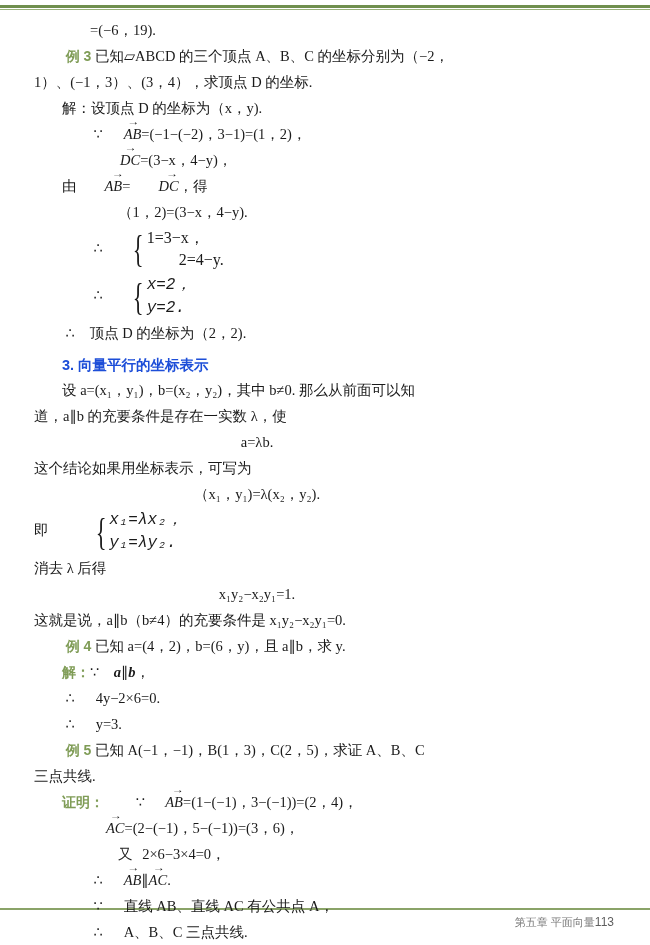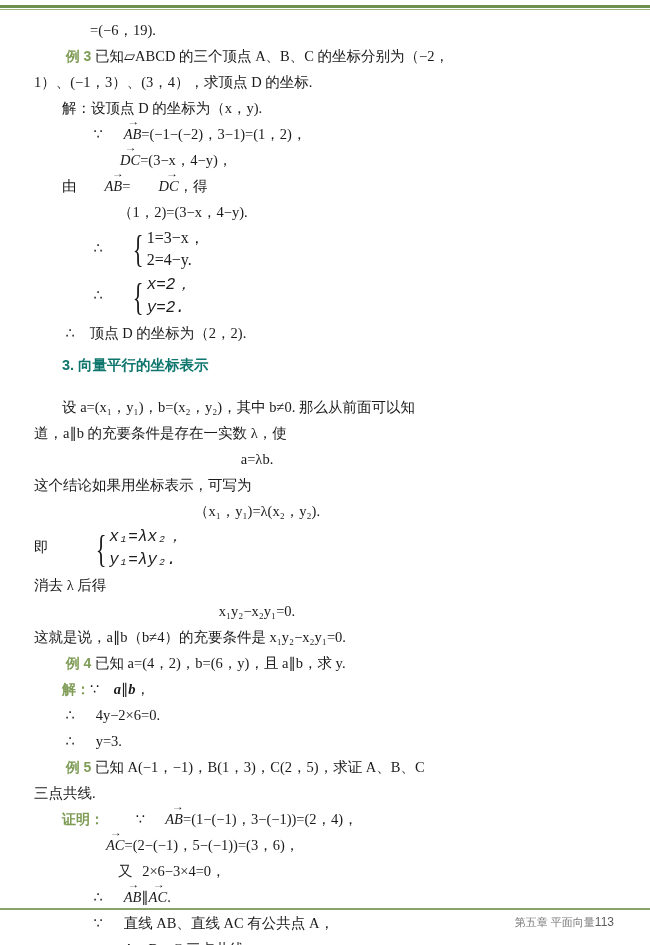--- a/index.html
+++ b/index.html
@@ -58,26 +58,26 @@
   .indent3 { padding-left: 56px; }
   .indent4 { padding-left: 84px; }
   .center { text-align: center; }
   .ex-label {
     color: #7f9c56;
     font-family: "Liberation Sans", sans-serif;
     font-size: 14px;
     font-weight: bold;
   }
   .sec-head {
-    color: #0f766e;
+    color: #1d4ed8;
     font-family: "Liberation Sans", sans-serif;
     font-weight: bold;
     font-size: 14.5px;
     margin-top: 7px;
-    margin-bottom: 17px;
+    margin-bottom: 0;
   }
   .mi { font-style: italic; font-family: Liberation Mono, monospace; }
   .bvec { font-weight: bold; font-style: italic; }
   .vecarrow {
     position: relative;
     display: inline-block;
     font-style: italic;
     text-align: center;
   }
   .vecarrow::after {
@@ -174,21 +174,21 @@
 
     <p class="indent4">（1，2)=(3−x，4−y).</p>
 
     <p class="indent3 sysline">
       <span class="therefore">∴</span>
       <span style="display:inline-block;width:18px;"></span>
       <span class="sys">
         <span class="brace">{</span>
         <span class="rows">
           <span style="display:block;">1=3−x，</span>
-          <span style="display:block;">2=4−y.</span>
+          <span style="display:block;margin-left:32px;">2=4−y.</span>
         </span>
       </span>
     </p>
 
     <p class="indent3 sysline">
       <span class="therefore">∴</span>
       <span style="display:inline-block;width:18px;"></span>
       <span class="sys">
         <span class="brace">{</span>
         <span class="rows">
@@ -217,21 +217,21 @@
       <span class="sys">
         <span class="brace">{</span>
         <span class="rows">
           <span style="display:block;" class="mi">x₁=λx₂，</span>
           <span style="display:block;" class="mi">y₁=λy₂.</span>
         </span>
       </span>
     </p>
 
     <p>消去 λ 后得</p>
-    <p class="center">x₁y₂−x₂y₁=0.</p>
+    <p class="center">x₁y₂−x₂y₁=1.</p>
     <p>这就是说，a∥b（b≠4）的充要条件是 x₁y₂−x₂y₁=0.</p>
 
     <p>
       <span class="indent2" style="display:inline-block;"></span>
       <span class="ex-label">例 4</span>
       <span>已知 a=(4，2)，b=(6，y)，且 a∥b，求 y.</span>
     </p>
 
     <p class="indent2">
       <span class="ex-label">解：</span><span>∵　<span class="bvec">a</span>∥<span class="bvec">b</span>，</span>

